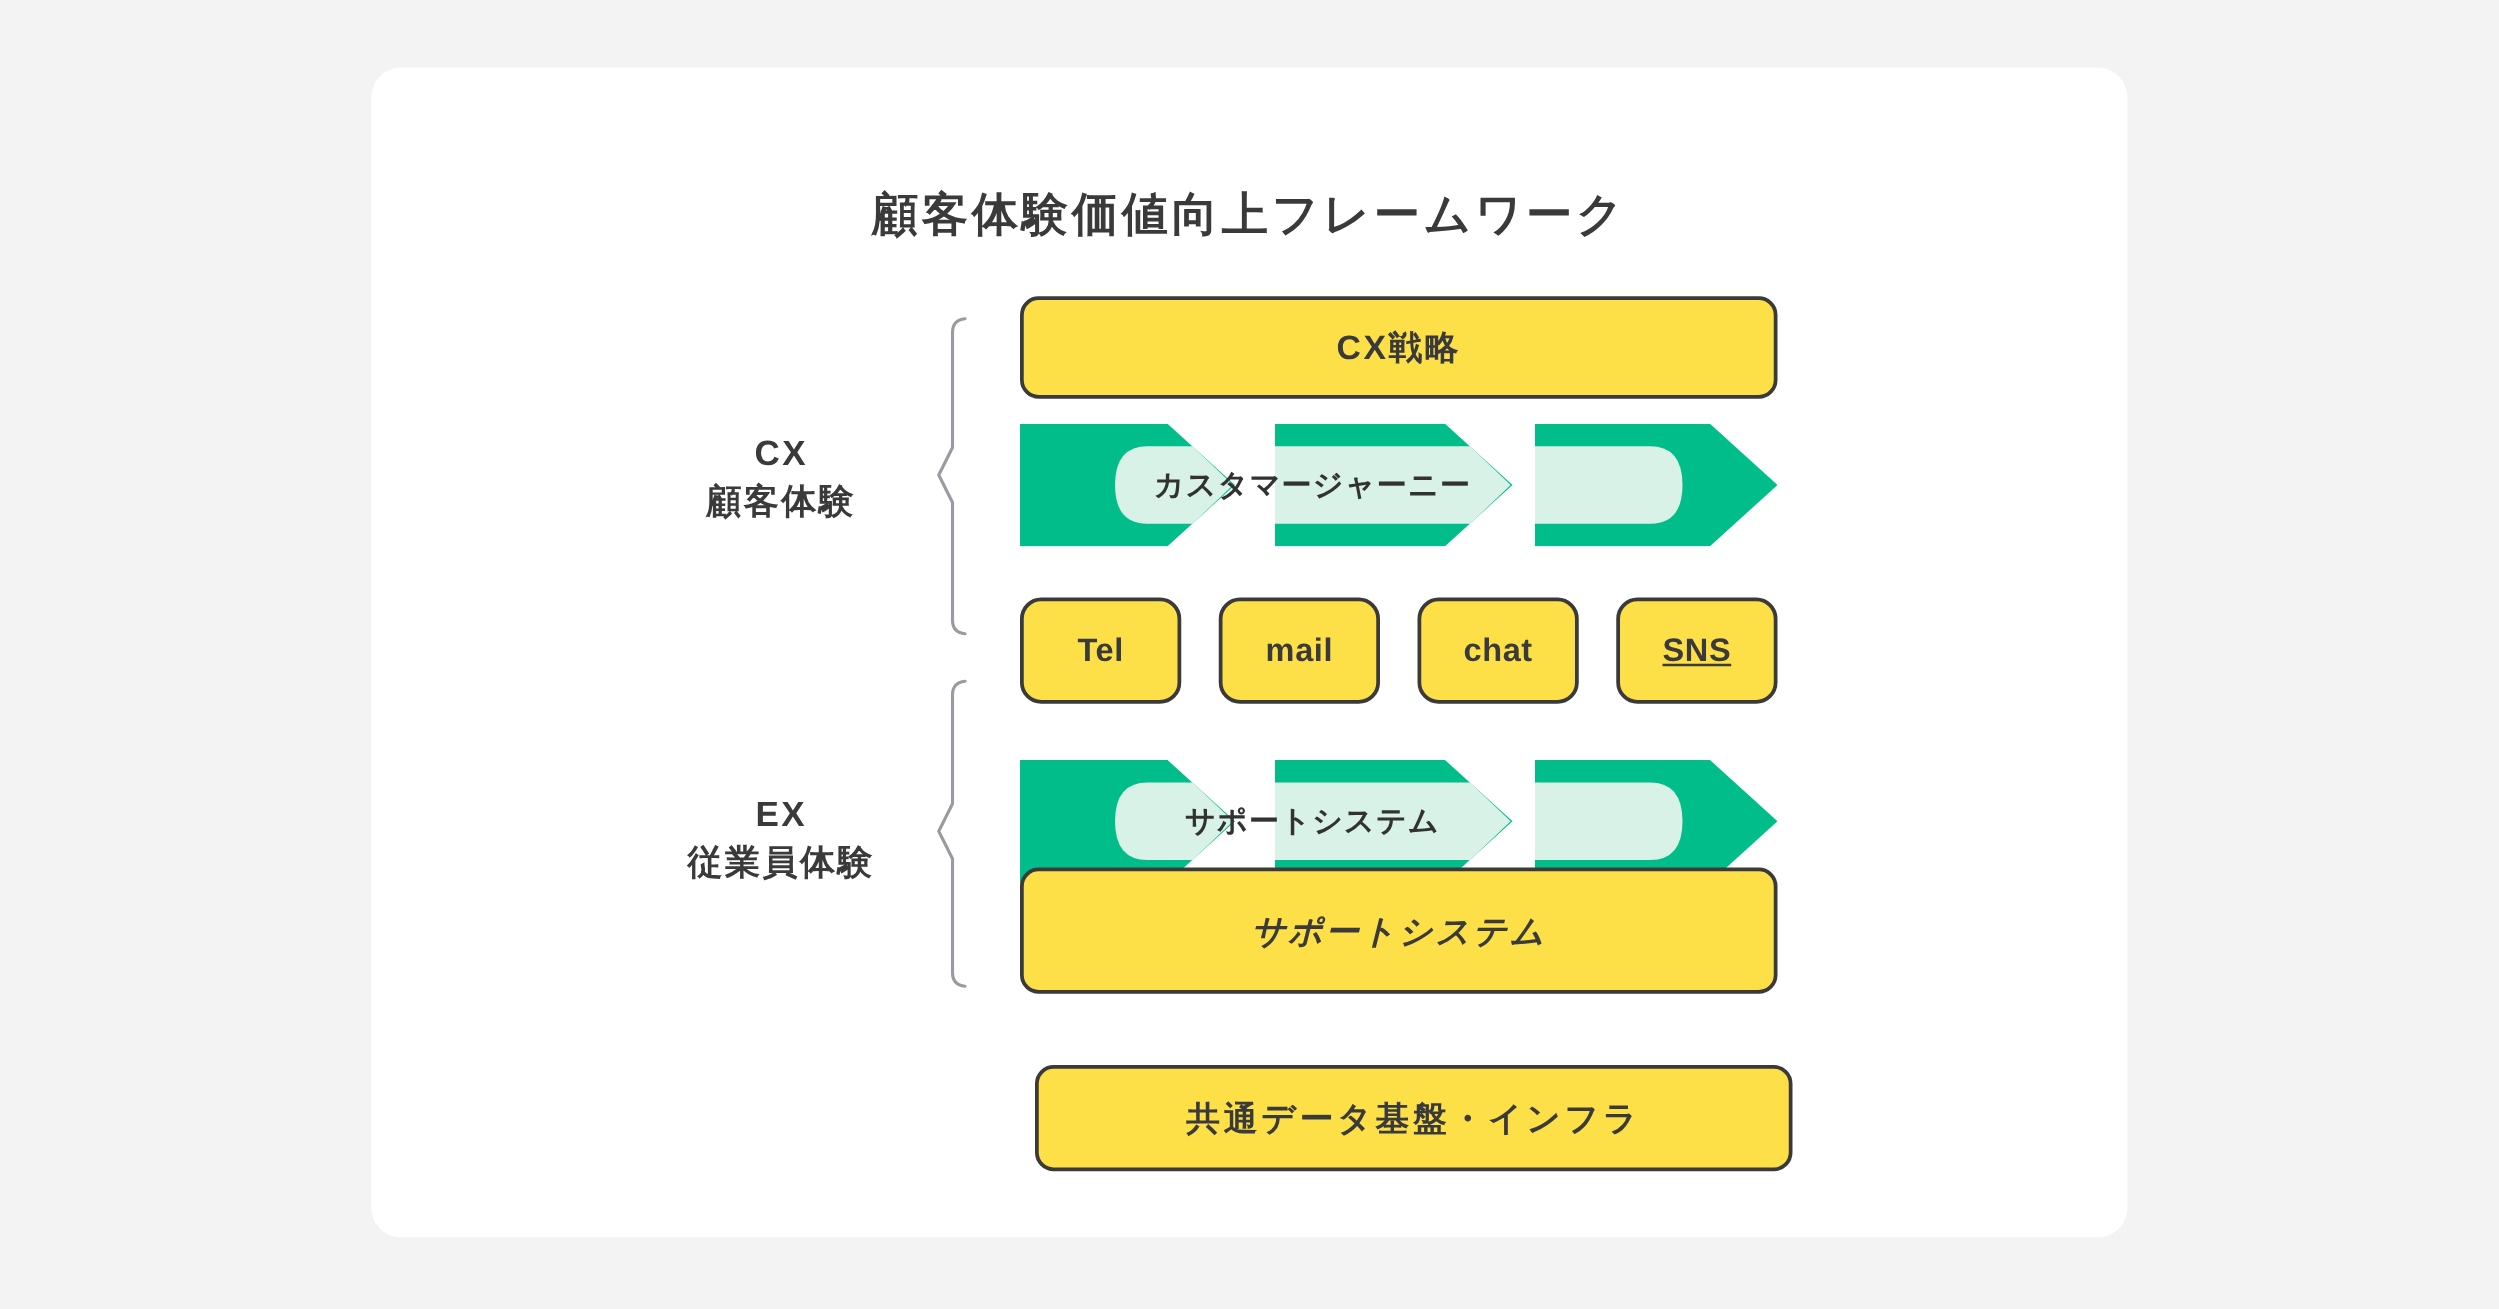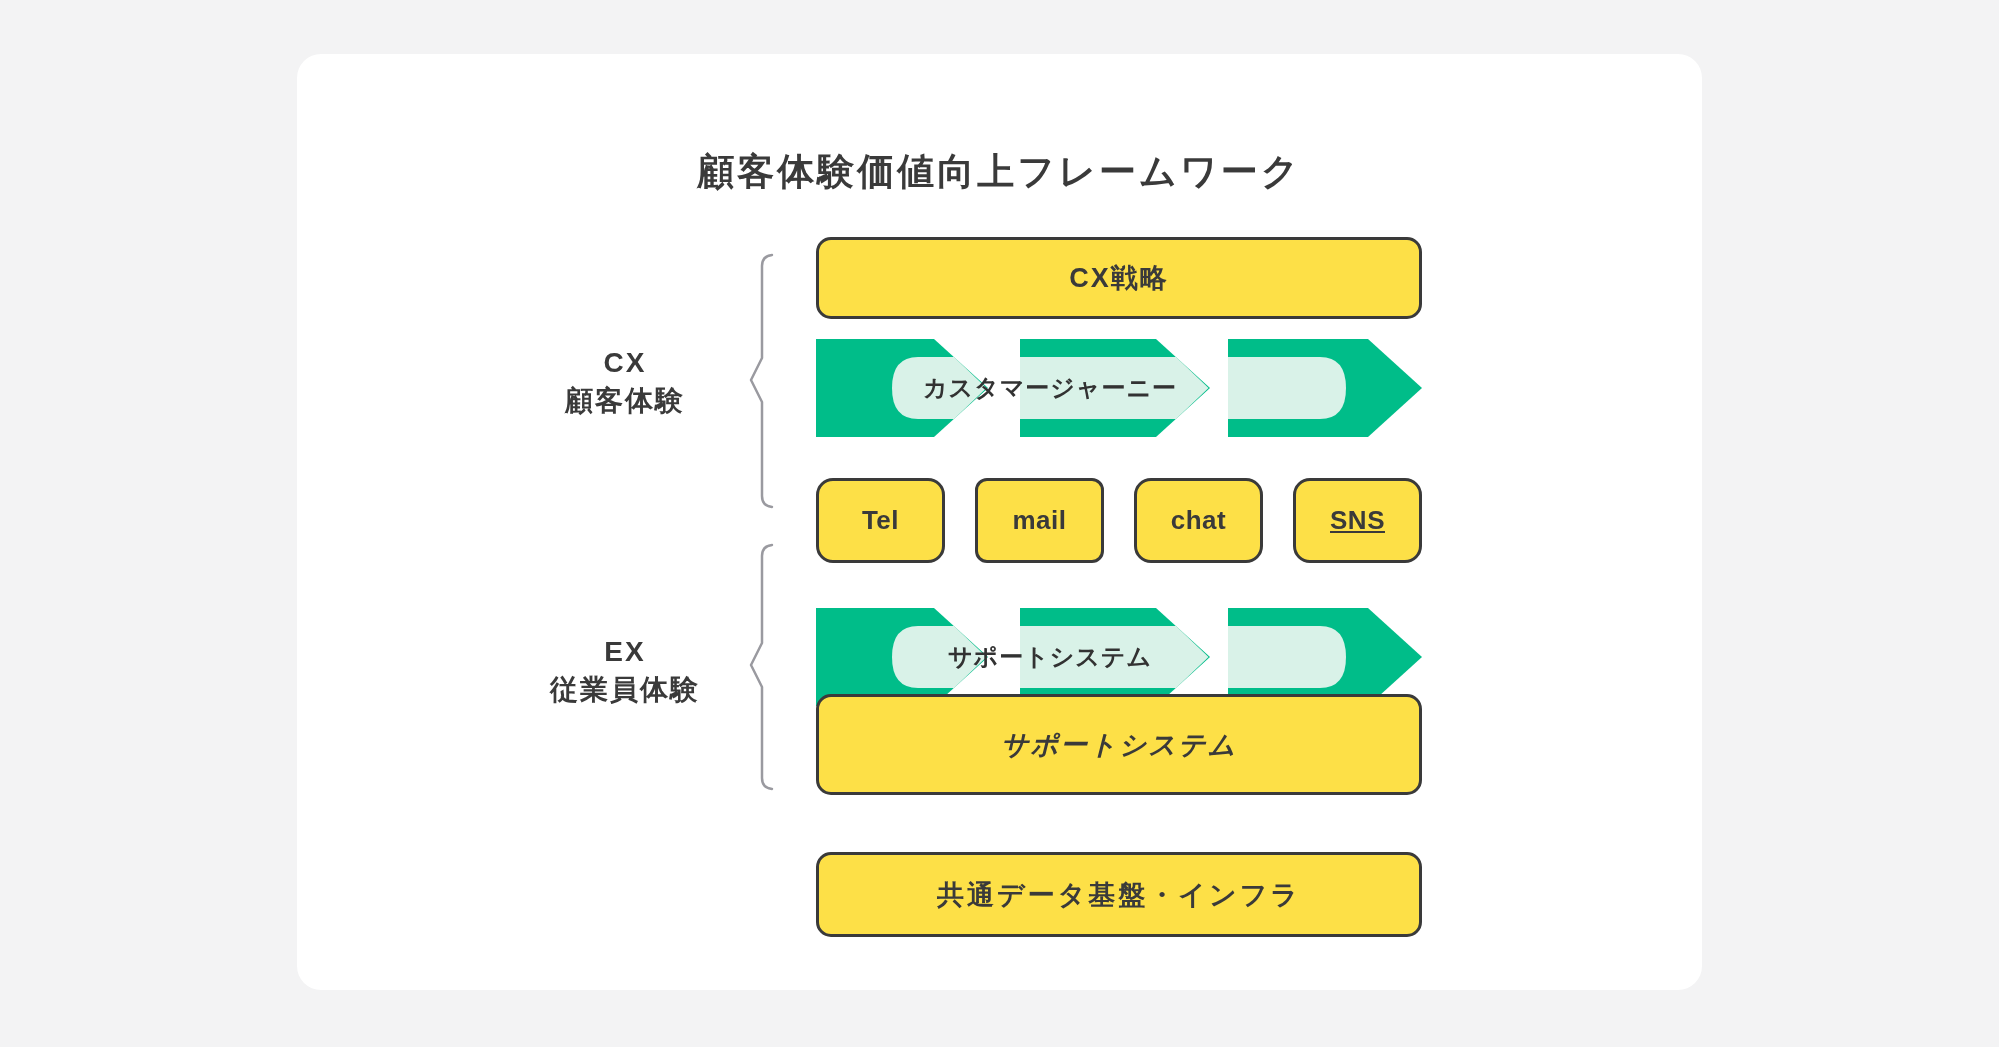--- a/index.html
+++ b/index.html
@@ -37,21 +37,21 @@
     background:#fde047;
     border:3px solid var(--dark,#3a3a3a);
     border-radius:15px;
     display:flex;align-items:center;justify-content:center;
     font-weight:bold;
     color:var(--dark,#3a3a3a);
   }
   .big-box{left:816px;width:606px;height:82px;font-size:27px;letter-spacing:2px;}
   .box-strategy{top:237px;}
   .box-support{top:694px;height:101px;font-style:italic;}
-  .box-infra{top:852px;height:85px;letter-spacing:3px;}
+  .box-infra{top:852px;height:85px;letter-spacing:3px;margin-left:12px;}
   .channel-box{
     top:478px;width:129px;height:85px;
     border-radius:17px;
     font-size:26px;letter-spacing:0.5px;
   }
   .arrow-row{position:absolute;left:816px;width:606px;height:98px;}
   .row1{top:339px;}
   .row2{top:608px;}
   .arrow-label{
     position:absolute;
@@ -113,21 +113,21 @@
     <polygon points="412,0 552,0 606,49 552,98 412,98" style="fill:var(--green,#00bd89)"></polygon>
     <path d="M 138 18 L 170.5 49 L 138 80 L 102 80 Q 76 80 76 49 Q 76 18 102 18 Z" style="fill:var(--mint,#d9f2e8)"></path>
     <path d="M 204 18 L 360 18 L 392.5 49 L 360 80 L 204 80 Z" style="fill:var(--mint,#d9f2e8)"></path>
     <path d="M 412 18 L 504 18 Q 530 18 530 49 Q 530 80 504 80 L 412 80 Z" style="fill:var(--mint,#d9f2e8)"></path>
   </svg>
   <div class="arrow-label label1">カスタマージャーニー</div>
 
   <div class="outline-box channel-box" style="left:816px;">
     <span>Tel</span>
   </div>
-  <div class="outline-box channel-box" style="left:975px;border-radius:12px;">
+  <div class="outline-box channel-box" style="left:975px;">
     <span>mail</span>
   </div>
   <div class="outline-box channel-box" style="left:1134px;">
     <span>chat</span>
   </div>
   <div class="outline-box channel-box" style="left:1293px;text-decoration:underline;">
     <span>SNS</span>
   </div>
 
   <svg class="arrow-row row2" viewBox="0 0 606 98" aria-hidden="true">

